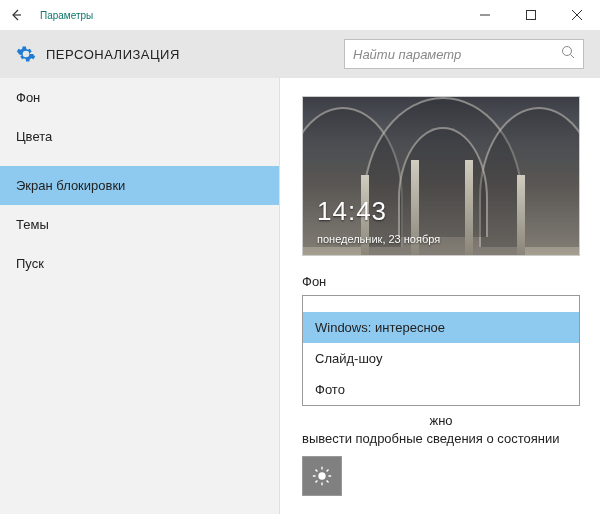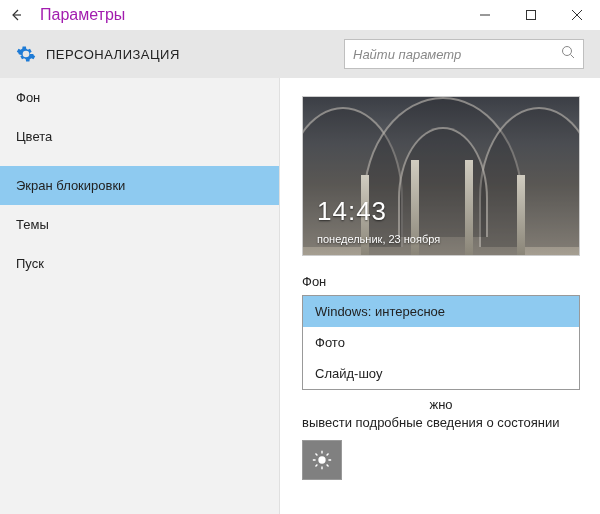--- a/index.html
+++ b/index.html
@@ -1,20 +1,20 @@
 <!DOCTYPE html>
 <html><head>
 <meta charset="utf-8">
 <style>
 * { margin: 0; padding: 0; box-sizing: border-box; font-family: "Segoe UI", Arial, sans-serif; }
 body { width: 600px; height: 514px; background: #fff; overflow: hidden; position: relative; }
 
 .titlebar { height: 30px; display: flex; align-items: center; background: #fff; border-bottom: 0; }
 .titlebar .back { width: 32px; height: 30px; display: flex; align-items: center; justify-content: center; cursor: pointer; }
-.titlebar .title { font-size: 16px; color: #a21caf; margin-left: 8px; flex: 1; }
+.titlebar .title { font-size: 10px; color: #0f766e; margin-left: 8px; flex: 1; }
 .titlebar .winbtns { display: flex; }
 .titlebar .winbtn { width: 46px; height: 30px; display: flex; align-items: center; justify-content: center; cursor: pointer; }
 .titlebar .winbtn svg { width: 10px; height: 10px; }
 
 .header { height: 48px; background: #e6e6e6; display: flex; align-items: center; padding: 0 16px; }
 .header .gear { width: 20px; height: 20px; display: flex; align-items: center; justify-content: center; margin-right: 10px; color: #1e7bd6; }
 .header .htitle { font-size: 13px; color: #222; letter-spacing: 0.5px; flex: 1; font-weight: 400; }
 .header .search { width: 240px; height: 30px; background: #fff; border: 1px solid #bfbfbf; display: flex; align-items: center; padding: 0 8px; }
 .header .search input { border: 0; outline: 0; flex: 1; font-size: 13px; color: #6d28d9; background: transparent; }
 .header .search input::placeholder { color: #888; font-style: italic; }
@@ -32,21 +32,21 @@
 .preview .arches { position: absolute; inset: 0; }
 .preview .arch { position: absolute; border: 2px solid rgba(210,205,195,0.55); border-bottom: 0; border-radius: 50% 50% 0 0 / 65% 65% 0 0; background: rgba(30,30,35,0.25); }
 .preview .pillar { position: absolute; width: 8px; background: linear-gradient(#d0ccc0, #8a8578); bottom: 0; }
 .preview .time { position: absolute; left: 14px; bottom: 28px; color: #fff; font-size: 26px; font-weight: 200; letter-spacing: 1px; text-shadow: 0 1px 2px rgba(0,0,0,0.6); }
 .preview .date { position: absolute; left: 14px; bottom: 10px; color: #fff; font-size: 11px; text-shadow: 0 1px 2px rgba(0,0,0,0.6); }
 
 .section-label { font-size: 13px; color: #222; margin-top: 18px; margin-bottom: 6px; }
 
 .dropdown { width: 278px; background: #fff; border: 1px solid #999; position: relative; }
 .dropdown .opt { padding: 8px 12px; font-size: 13px; color: #222; cursor: pointer; }
-.dropdown .opt.selected { background: #8ecaf0; }
+.dropdown .opt.selected { background: #8ecaf0; margin-top: 16px; }
 
 .below-text { font-size: 13px; color: #222; margin-top: 6px; line-height: 1.4; width: 278px; text-align: center; }
 .below-text2 { font-size: 13px; color: #222; width: 278px; line-height: 1.4; }
 
 .icon-btn { width: 40px; height: 40px; background: #808080; display: flex; align-items: center; justify-content: center; margin-top: 8px; cursor: pointer; border: 1px solid #999; }
 .icon-btn svg { color: #fff; }
 </style>
 </head>
 <body>
 
@@ -116,22 +116,22 @@
         <div class="pillar" style="left:214px; height:80px;"></div>
       </div>
       <div class="time">14:43</div>
       <div class="date">понедельник, 23 ноября</div>
     </div>
 
     <div class="section-label">Фон</div>
 
     <div class="dropdown">
       <div class="opt selected">Windows: интересное</div>
+      <div class="opt">Слайд-шоу</div>
       <div class="opt">Фото</div>
-      <div class="opt">Слайд-шоу</div>
     </div>
 
     <div class="below-text">жно</div>
     <div class="below-text2">вывести подробные сведения о состоянии</div>
 
     <div class="icon-btn">
       <svg width="22" height="22" viewBox="0 0 24 24">
         <circle cx="12" cy="12" r="4" fill="#fff"></circle>
         <g stroke="#fff" stroke-width="1.5">
           <path d="M12 2v3M12 19v3M2 12h3M19 12h3M4.9 4.9l2.1 2.1M17 17l2.1 2.1M19.1 4.9L17 7M7 17l-2.1 2.1"></path>

